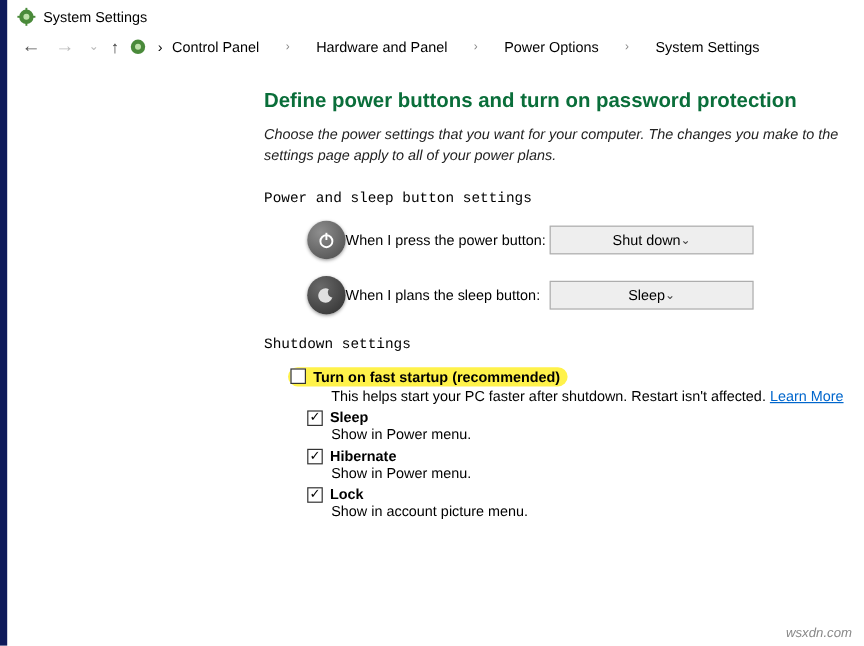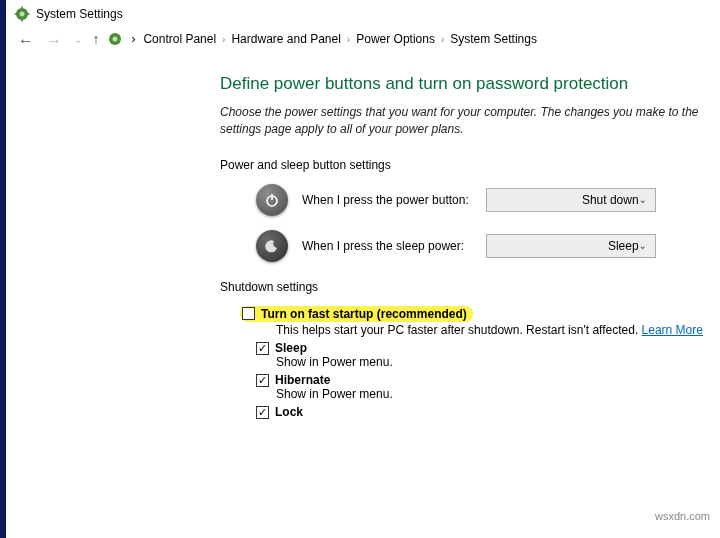--- a/index.html
+++ b/index.html
@@ -27,71 +27,71 @@
     align-items: center;
     gap: 8px;
     padding: 6px 10px;
   }
   .nav-arrow { font-size: 16px; color: #555; padding: 0 2px; cursor: default;}
   .nav-arrow.disabled { color: #bbb; }
   .nav-up { font-size: 14px; color: #444; }
   .breadcrumb {
     display: flex;
     align-items: center;
-    gap: 6px;
+    gap: 22px;
     font-size: 12px;
     color: #000;
   }
   .breadcrumb .sep { color: #888; font-size: 10px;}
   .breadcrumb .crumb { cursor: pointer; }
   .main {
     padding: 20px 0 0 214px;
   }
   .heading {
     color: #0a6e3a;
     font-size: 17px;
-    font-weight: 400;
+    font-weight: 700;
     margin-bottom: 10px;
   }
   .subtext {
     font-size: 12px;
     color: #222;
     line-height: 1.4;
     max-width: 520px;
     margin-bottom: 20px;
     font-style: italic;
   }
   .section-label {
     font-size: 12px;
     color: #000;
     margin-bottom: 12px;
+    font-family: Liberation Mono, monospace;
   }
   .button-row {
     display: flex;
     align-items: center;
-    gap: 14px;
     margin: 10px 0 14px 36px;
   }
   .btn-icon {
     width: 32px; height: 32px;
     border-radius: 50%;
     display: flex; align-items: center; justify-content: center;
     box-shadow: 0 1px 3px rgba(0,0,0,0.4);
   }
   .power-icon { background: radial-gradient(circle at 35% 30%, #8e8e8e, #4a4a4a); }
   .moon-icon { background: radial-gradient(circle at 35% 30%, #6a6a6a, #2e2e2e); }
   .btn-label { width: 170px; font-size: 12px; }
   .dropdown {
     width: 170px;
     border: 1px solid #adadad;
     background: #eee;
     padding: 4px 8px;
     font-size: 12px;
     display: flex;
-    justify-content: flex-end;
+    justify-content: center;
     align-items: center;
     cursor: pointer;
   }
   .dropdown .chev { font-size: 10px; color: #444; }
   .shutdown-section { margin-top: 18px; }
   .highlight {
     background: #fff24a;
     display: inline-flex;
     align-items: center;
     padding: 1px 6px 1px 2px;
@@ -121,24 +121,25 @@
   .cbox-label { font-weight: bold; font-size: 12px; }
   .sub-desc {
     font-size: 12px;
     margin-left: 56px;
     color: #000;
     margin-bottom: 4px;
   }
   .link { color: #0066cc; text-decoration: underline; cursor: pointer; }
   .watermark {
     position: absolute;
-    bottom: 16px;
+    bottom: 4px;
     right: 10px;
     font-size: 11px;
     color: #888;
+    font-style: italic;
   }
   .bc-icon svg { display:block; }
 </style>
 </head>
 <body>
 
 <div class="titlebar">
   <span class="sys-icon">
     <svg width="16" height="16" viewBox="0 0 16 16">
       <circle cx="8" cy="8" r="6" fill="#4a8a3a"></circle>
@@ -194,21 +195,21 @@
       <span class="chev">⌄</span>
     </div>
   </div>
 
   <div class="button-row">
     <div class="btn-icon moon-icon">
       <svg width="16" height="16" viewBox="0 0 16 16">
           <path d="M10 3 A6 6 0 1 0 13 10 A4.5 4.5 0 0 1 10 3" fill="#e0e0e0"></path>
         </svg>
     </div>
-    <div class="btn-label">When I press the sleep power:</div>
+    <div class="btn-label">When I plans the sleep button:</div>
     <div class="dropdown">
       <span>Sleep</span>
       <span class="chev">⌄</span>
     </div>
   </div>
 
   <div class="shutdown-section">
     <div class="section-label">Shutdown settings</div>
 
     <div class="highlight">
@@ -229,16 +230,17 @@
     <div class="checkbox-row">
       <span class="cbox checked"></span>
       <span class="cbox-label">Hibernate</span>
     </div>
     <div class="sub-desc">Show in Power menu.</div>
 
     <div class="checkbox-row">
       <span class="cbox checked"></span>
       <span class="cbox-label">Lock</span>
     </div>
+    <div class="sub-desc">Show in account picture menu.</div>
   </div>
 </div>
 
 <div class="watermark">wsxdn.com</div>
 
 </body></html>

